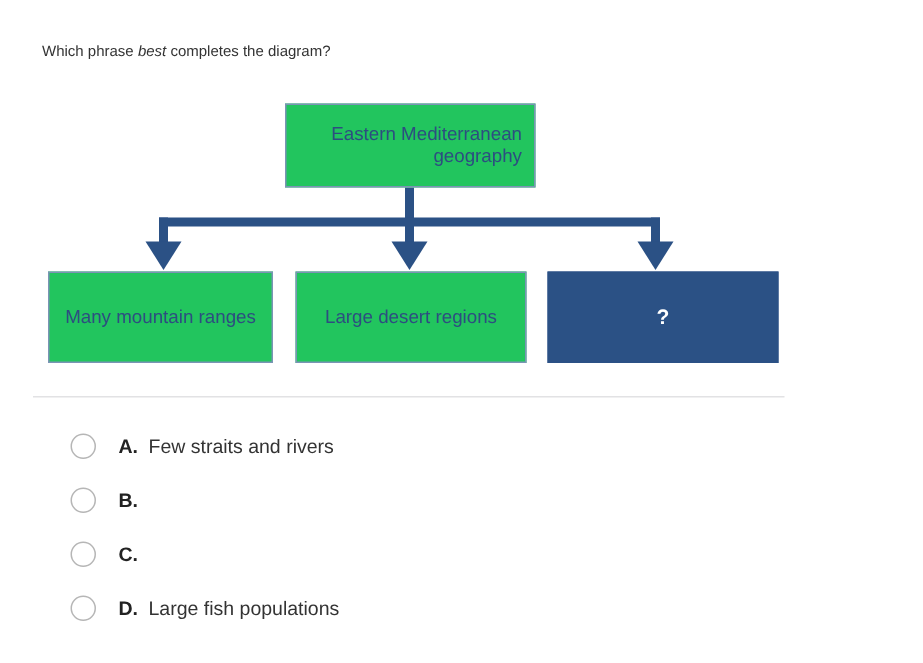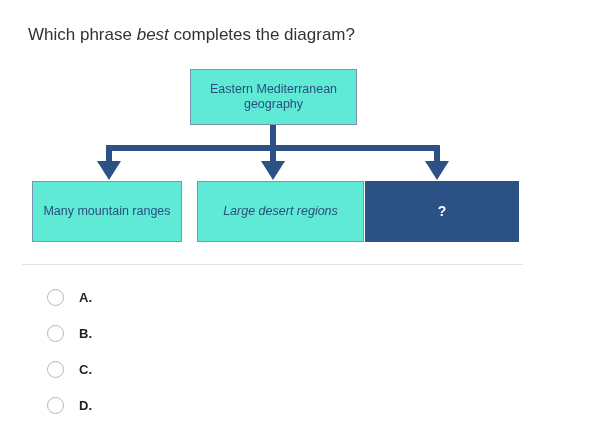--- a/index.html
+++ b/index.html
@@ -14,21 +14,21 @@
     font-family: "Liberation Sans", sans-serif;
     color: #333333;
     overflow: hidden;
   }
 
   
   .question {
     position: absolute;
     left: 28px;
     top: 26px;
-    font-size: 17px;
+    font-size: 10px;
     line-height: 18px;
     color: #333333;
     white-space: nowrap;
   }
   .question .em {
     font-style: italic;
   }
 
   
   .diagram {
@@ -49,23 +49,24 @@
     box-sizing: border-box;
     display: flex;
     align-items: center;
     justify-content: center;
     text-align: center;
     font-size: 12.5px;
     line-height: 15px;
     padding: 2px 8px;
   }
   .node-outline {
-    background: #5eead4;
+    background: #22c55e;
     border: 1.3px solid #7b94b5;
     color: #2d4d80;
+    text-align: right;
   }
   .node-filled {
     background: #2b5185;
     border: 1.3px solid #2b5185;
     color: #ffffff;
     font-weight: bold;
     font-size: 14px;
   }
 
   #node-root {
@@ -76,23 +77,22 @@
   }
   #node-child-0 {
     left: 32px;
     top: 181px;
     width: 150px;
     height: 61px;
   }
   #node-child-1 {
     left: 197px;
     top: 181px;
-    width: 167px;
+    width: 154px;
     height: 61px;
-    font-style: italic;
   }
   #node-child-2 {
     left: 365px;
     top: 181px;
     width: 154px;
     height: 61px;
   }
 
   
   .divider {
@@ -181,30 +181,32 @@
 
 </div>
 
 <div class="divider"></div>
 
 <div class="options">
 
   <div class="option">
     <span class="radio"></span>
     <span class="opt-letter">A.</span>
+    <span class="opt-text">Few straits and rivers</span>
   </div>
 
   <div class="option">
     <span class="radio"></span>
     <span class="opt-letter">B.</span>
   </div>
 
   <div class="option">
     <span class="radio"></span>
     <span class="opt-letter">C.</span>
   </div>
 
   <div class="option">
     <span class="radio"></span>
     <span class="opt-letter">D.</span>
+    <span class="opt-text">Large fish populations</span>
   </div>
 
 </div>
 
 </body></html>

